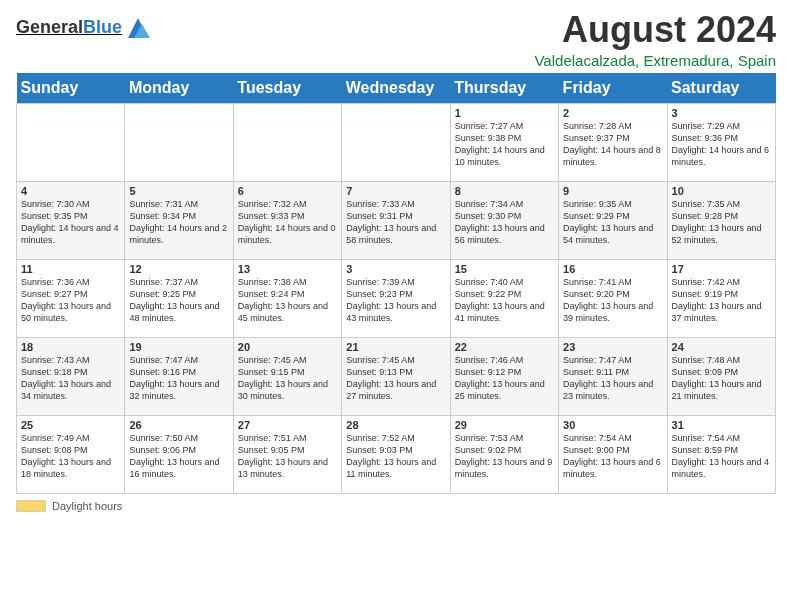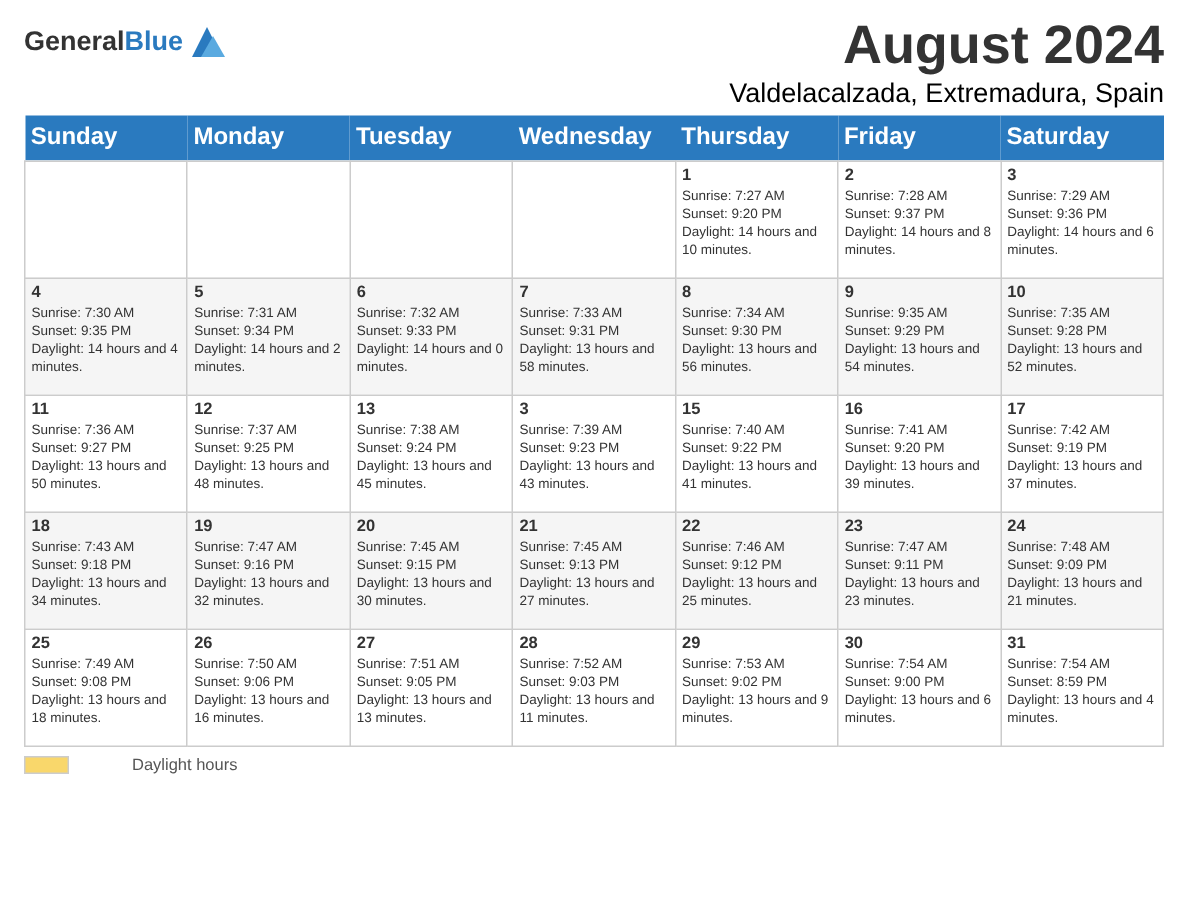--- a/index.html
+++ b/index.html
@@ -22,40 +22,41 @@
     }
     .logo {
       display: flex;
       align-items: center;
       margin-top: 4px;
     }
     .logo-text {
       font-size: 18px;
       font-weight: bold;
       line-height: 1.1;
+      text-decoration: underline;
     }
     .logo-general { color: #333; }
     .logo-blue { color: #2a7abf; }
     .logo-icon {
       width: 28px;
       height: 28px;
       margin-left: 2px;
     }
     .title-block {
       text-align: right;
     }
     .calendar-title {
       font-size: 36px;
       font-weight: bold;
       color: #333;
       line-height: 1.1;
     }
     .calendar-subtitle {
-      font-size: 18px;
-      color: #000000;
+      font-size: 15px;
+      color: #15803d;
       margin-top: 2px;
     }
     table {
       width: 100%;
       border-collapse: collapse;
       table-layout: fixed;
     }
     .day-header {
       background-color: #2a7abf;
       color: #fff;
@@ -89,21 +90,20 @@
       font-size: 9px;
       line-height: 1.35;
       color: #333;
     }
     .footer {
       display: flex;
       align-items: center;
       margin-top: 6px;
       font-size: 11px;
       color: #555;
-      gap: 36px;
     }
     .footer-swatch {
       width: 30px;
       height: 12px;
       background: #f9d76b;
       border: 1px solid #ccc;
       margin-right: 6px;
       display: inline-block;
     }
   </style>
@@ -144,21 +144,21 @@
     </thead>
     <tbody id="calendar-body">
     <tr class="row-odd">
           <td></td>
           <td></td>
           <td></td>
           <td></td>
           <td>
             <span class="day-number">1</span>
             <div class="cell-content">Sunrise: 7:27 AM
-Sunset: 9:20 PM
+Sunset: 9:38 PM
 Daylight: 14 hours
 and 10 minutes.</div>
           </td>
           <td>
             <span class="day-number">2</span>
             <div class="cell-content">Sunrise: 7:28 AM
 Sunset: 9:37 PM
 Daylight: 14 hours
 and 8 minutes.</div>
           </td>

